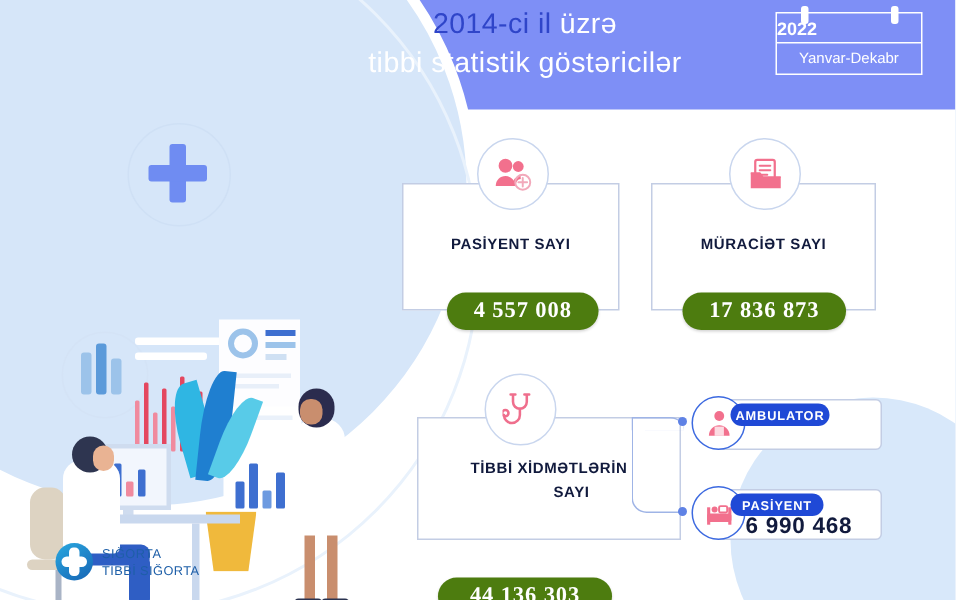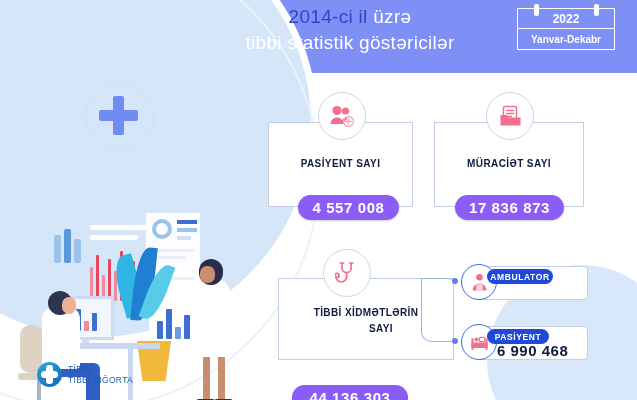--- a/index.html
+++ b/index.html
@@ -62,31 +62,31 @@
   .bar{position:absolute;bottom:0;border-radius:1px;}
 
   
   .title-wrap{position:absolute;left:200px;top:4px;width:300px;text-align:center;}
   .t-line1{font-size:19px;color:#2f45c9;letter-spacing:.3px;line-height:26px;}
   .t-line1 .w{color:#ffffff;}
   .t-line2{font-size:19px;color:#ffffff;letter-spacing:.3px;line-height:26px;}
 
   
   .cal{position:absolute;left:517px;top:8px;width:98px;height:42px;background:#7e8ff6;border:1.6px solid #ffffff;box-sizing:border-box;}
-  .cal-top{height:20px;display:flex;align-items:center;justify-content:center;border-bottom:1.6px solid #ffffff;box-sizing:border-box;}
+  .cal-top{height:20px;display:flex;align-items:center;justify-content:flex-start;border-bottom:1.6px solid #ffffff;box-sizing:border-box;}
   .cal-top span{font-size:12px;font-weight:bold;color:#ffffff;}
   .cal-bot{height:20px;display:flex;align-items:center;justify-content:center;}
-  .cal-bot span{font-size:10px;font-weight:bold;color:#ffffff;}
+  .cal-bot span{font-size:10px;font-weight:normal;color:#ffffff;}
   .cal-ring{position:absolute;top:-5px;width:5px;height:12px;background:#ffffff;border-radius:2px;}
 
   
   .card{position:absolute;background:#ffffff;border:1px solid #c3cde4;box-sizing:border-box;}
   .card-label{position:absolute;left:0;right:0;text-align:center;font-size:10px;font-weight:bold;color:#111a3d;letter-spacing:.4px;line-height:15px;}
   .icon-bub{position:absolute;border-radius:50%;background:#ffffff;border:1.3px solid #c9d6ee;display:flex;align-items:center;justify-content:center;}
-  .pill{position:absolute;background:#8b5cf6;border-radius:13px;display:flex;align-items:center;justify-content:center;color:#ffffff;font-weight:bold;letter-spacing:.6px;box-shadow:0 1px 2px rgba(0,0,0,.18);}
+  .pill{position:absolute;background:#4d7c0f;border-radius:13px;display:flex;align-items:center;justify-content:center;color:#ffffff;font-weight:bold;letter-spacing:.6px;box-shadow:0 1px 2px rgba(0,0,0,.18);font-family:Liberation Serif, serif;}
 
   
   .sub-card{position:absolute;background:#ffffff;border:1px solid #c3cde4;border-radius:4px;box-sizing:border-box;}
   .sub-pill{position:absolute;background:#1f49d6;border-radius:9px;height:15px;display:flex;align-items:center;justify-content:center;color:#fff;font-size:8.5px;font-weight:bold;letter-spacing:.6px;}
   .sub-val{position:absolute;font-size:15px;font-weight:bold;color:#111a3d;letter-spacing:.5px;}
   .sub-bub{position:absolute;width:34px;height:34px;border-radius:50%;background:#ffffff;border:1.6px solid #3d6ae0;display:flex;align-items:center;justify-content:center;}
   .conn{position:absolute;border:1.2px solid #9fb4e6;border-right:none;}
   .dot{position:absolute;width:6px;height:6px;border-radius:50%;background:#5f82e5;}
 
   
@@ -269,18 +269,18 @@
       <circle cx="6.4" cy="6.6" r="2" fill="#f2708d"></circle>
       <rect x="9.4" y="4.4" width="5.4" height="4.2" rx="1" fill="none" stroke="#f2708d" stroke-width="1.3"></rect>
     </svg>
   </div>
   <div class="sub-pill" style="left:487px;top:329px;width:62px;">PASİYENT</div>
   <div class="sub-val" style="left:497px;top:342px;">6 990 468</div>
 
   <div class="logo">
     <div class="logo-mark"></div>
     <div class="logo-txt">
-      <div>TİBBİ</div>
+      <div>SIĞORTA</div>
       <div>TİBBİ SIĞORTA</div>
     </div>
   </div>
 
 </div>
 
 </body></html>

